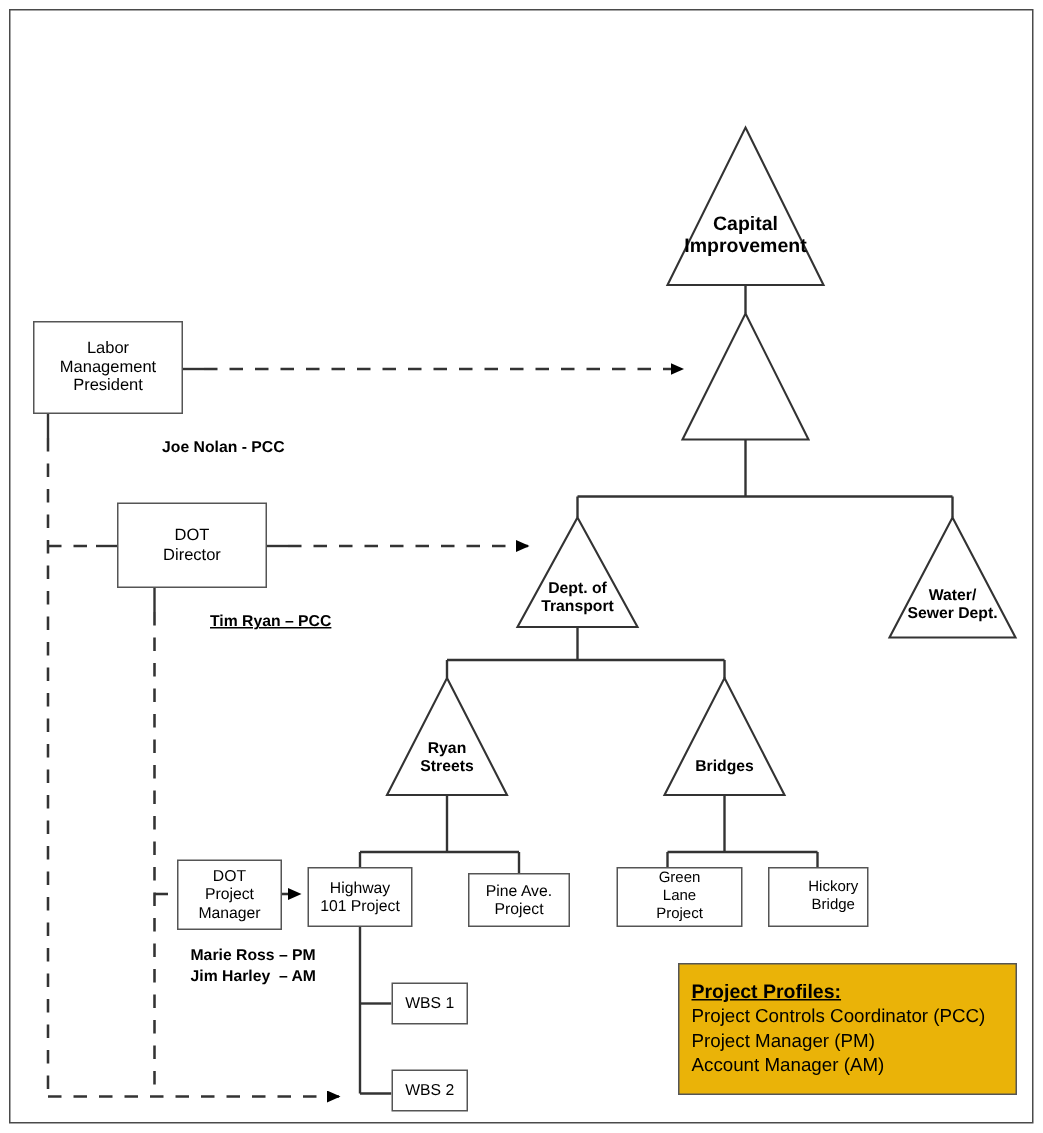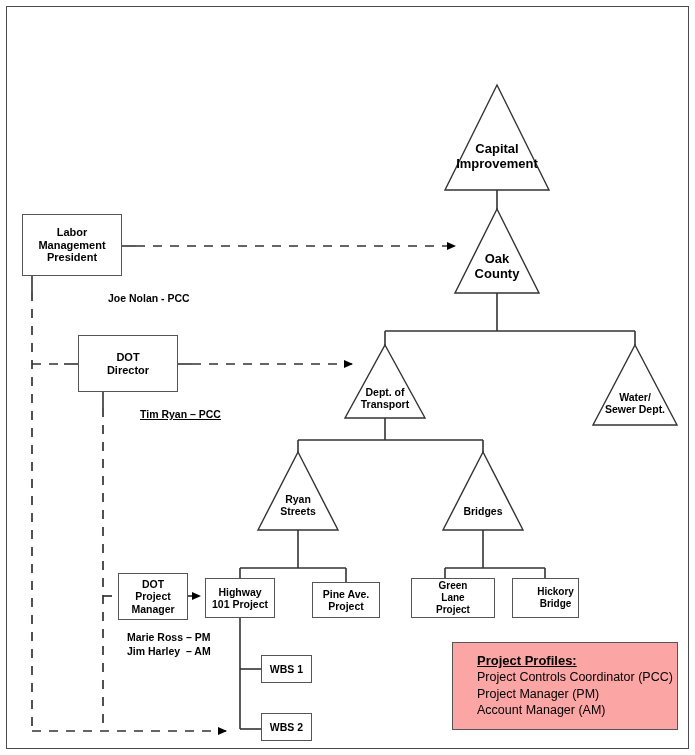--- a/index.html
+++ b/index.html
@@ -5,24 +5,24 @@
   html,body{margin:0;padding:0;background:#ffffff;}
   body{width:695px;height:755px;font-family:"Liberation Sans",sans-serif;}
   #stage{position:relative;width:695px;height:755px;overflow:hidden;background:#fff;}
   #frame{position:absolute;left:6px;top:6px;width:683px;height:743px;border:1.5px solid #4a4a4a;box-sizing:border-box;}
   svg.layer{position:absolute;left:0;top:0;width:695px;height:755px;}
   .nodetext{position:absolute;text-align:center;font-weight:bold;color:#000;line-height:1.12;pointer-events:none;}
   .tri-label{font-size:10.5px;}
   .tri-label-lg{font-size:13px;}
   .boxnode{position:absolute;box-sizing:border-box;border:1.4px solid #555;background:#fff;
            display:flex;align-items:center;justify-content:center;text-align:center;
-           font-weight:bold;font-size:11px;color:#000;line-height:1.18;}
+           font-weight:normal;font-size:11px;color:#000;line-height:1.18;}
   .annot{position:absolute;font-weight:bold;font-size:10.5px;color:#000;white-space:pre;line-height:1.35;}
   #legend{position:absolute;left:452px;top:642px;width:226px;height:88px;box-sizing:border-box;
-          border:1.4px solid #555;background:#fca5a5;padding:10px 0 0 24px;}
+          border:1.4px solid #555;background:#eab308;padding:10px 0 0 8px;}
   #legend .ltitle{font-weight:bold;font-size:13px;text-decoration:underline;color:#000;margin-bottom:1px;}
   #legend .lline{font-size:12.5px;color:#000;line-height:1.32;}
 </style>
 </head>
 <body>
 
 <div id="stage">
 
   <div id="frame"></div>
 
@@ -101,24 +101,20 @@
       <polygon points="298,452 338,530 258,530"></polygon>
       <polygon points="483,452 523,530 443,530"></polygon>
     </g>
   </svg>
 
   <div class="nodetext tri-label-lg" style="left:435px;top:142px;width:124px;">
     <div>Capital</div>
     <div>Improvement</div>
   </div>
 
-  <div class="nodetext tri-label-lg" style="left:447px;top:252px;width:100px;">
-    <div>Oak</div>
-    <div>County</div>
-  </div>
 
   <div class="nodetext tri-label" style="left:589px;top:392px;width:92px;">
     <div>Water/</div>
     <div>Sewer Dept.</div>
   </div>
 
   <div class="nodetext tri-label" style="left:340px;top:387px;width:90px;">
     <div>Dept. of</div>
     <div>Transport</div>
   </div>

